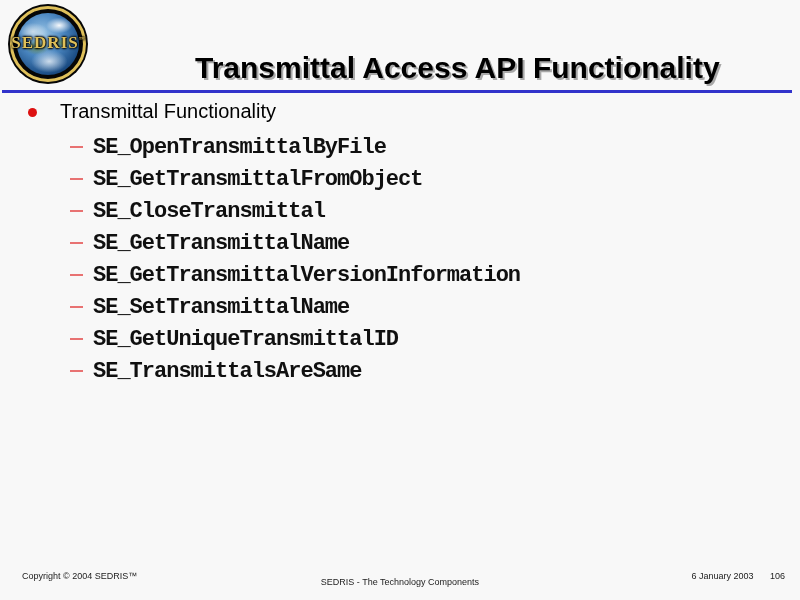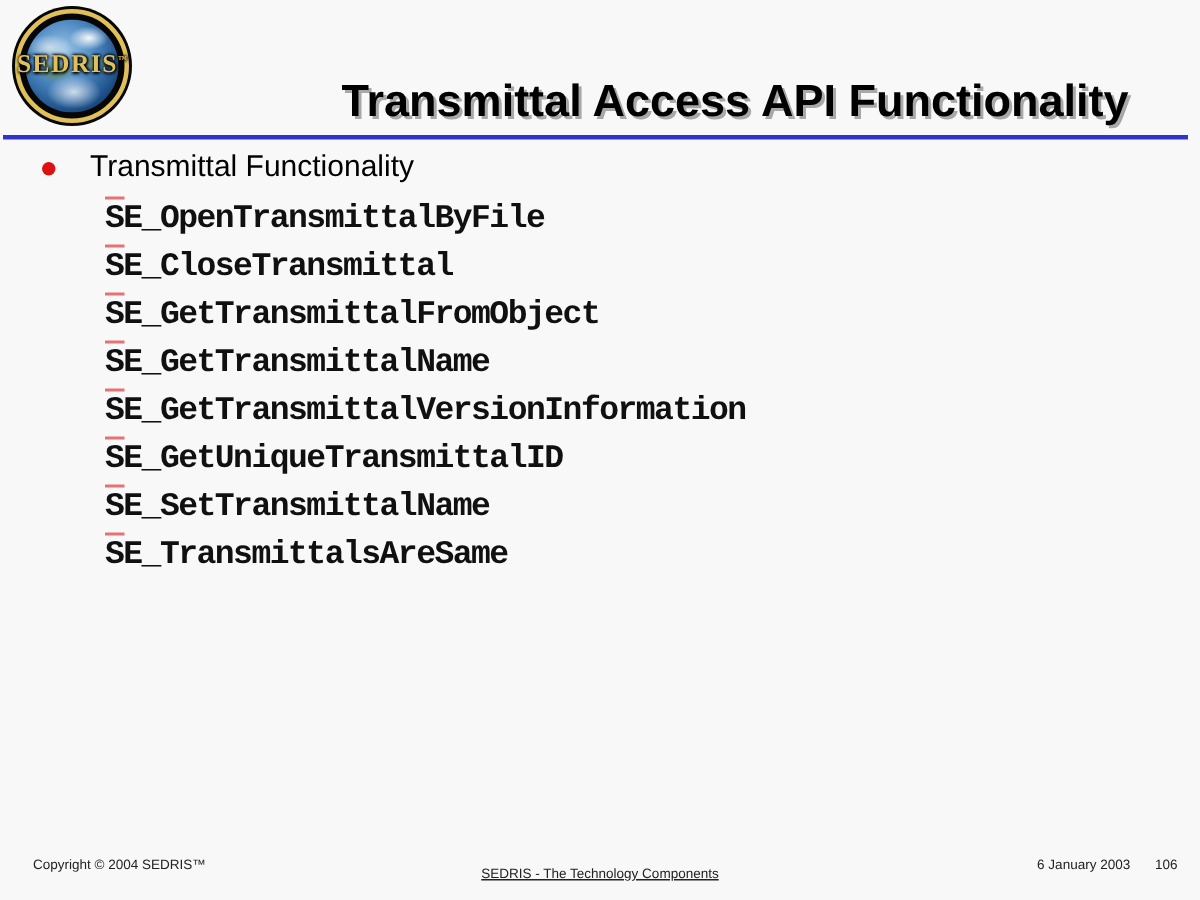--- a/index.html
+++ b/index.html
@@ -49,21 +49,21 @@
     color: var(--logo-gold, #e6c455);
     letter-spacing: 1px;
     text-shadow: 0 1px 2px #000, 0 -1px 2px #000, 1px 0 2px #000;
   }
   .logo-word sup { font-size: 6px; letter-spacing: 0; }
 
   
   .title {
     position: absolute; left: 195px; right: 15px; top: 51px;
     margin: 0;
-    text-align: center;
+    text-align: left;
     font-size: 30px;
     font-weight: bold;
     color: #000;
     text-shadow: 2px 2px 0 #a8a8a8;
     white-space: nowrap;
   }
   .rule {
     position: absolute; left: 2px; top: 90px;
     width: 790px; height: 3px;
     background: var(--accent-line, #3233cb);
@@ -76,39 +76,39 @@
     width: 9px; height: 9px; border-radius: 50%;
     background: var(--bullet-red, #dd1111);
   }
   .bullet-label {
     position: absolute; left: 32px; top: 0;
     font-size: 20px; font-weight: normal; color: #000;
     white-space: nowrap;
   }
 
   .api-list { position: absolute; left: 70px; top: 131px; }
-  .api-item { display: flex; align-items: flex-start; height: 32px; flex-direction: column; }
+  .api-item { display: flex; align-items: center; height: 32px; }
   .dash {
     width: 13px; height: 2px;
     background: var(--dash-red, #e87272);
     margin-right: 10px;
     flex: 0 0 auto;
   }
   .api-text {
     font-family: "Liberation Mono", "DejaVu Sans Mono", monospace;
     font-weight: bold;
     font-size: 22px;
     color: #101010;
     white-space: nowrap;
     letter-spacing: -1px;
   }
 
   
   .f-left  { position: absolute; left: 22px;  top: 571px; font-size: 9px; color: #222; }
-  .f-center{ position: absolute; left: 0; right: 0; top: 577px; text-align: center; font-size: 9px; color: #222; text-decoration: underline; }
+  .f-center{ position: absolute; left: 0; right: 0; top: 577px; text-align: center; font-size: 9px; color: #222; }
   .f-right { position: absolute; right: 15px; top: 571px; font-size: 9px; color: #222; white-space: nowrap; }
   .pagenum { margin-left: 14px; }
 </style>
 </head>
 <body>
 
 <div class="slide">
 
   <div class="logo">
     <div class="logo-globe"></div>
@@ -124,41 +124,41 @@
     <span class="bullet-label">Transmittal Functionality</span>
   </div>
 
   <div class="api-list">
       <div class="api-item">
         <span class="dash"></span>
         <span class="api-text">SE_OpenTransmittalByFile</span>
       </div>
       <div class="api-item">
         <span class="dash"></span>
-        <span class="api-text">SE_CloseTransmittal</span>
+        <span class="api-text">SE_GetTransmittalFromObject</span>
       </div>
       <div class="api-item">
         <span class="dash"></span>
-        <span class="api-text">SE_GetTransmittalFromObject</span>
+        <span class="api-text">SE_CloseTransmittal</span>
       </div>
       <div class="api-item">
         <span class="dash"></span>
         <span class="api-text">SE_GetTransmittalName</span>
       </div>
       <div class="api-item">
         <span class="dash"></span>
         <span class="api-text">SE_GetTransmittalVersionInformation</span>
       </div>
       <div class="api-item">
         <span class="dash"></span>
-        <span class="api-text">SE_GetUniqueTransmittalID</span>
+        <span class="api-text">SE_SetTransmittalName</span>
       </div>
       <div class="api-item">
         <span class="dash"></span>
-        <span class="api-text">SE_SetTransmittalName</span>
+        <span class="api-text">SE_GetUniqueTransmittalID</span>
       </div>
       <div class="api-item">
         <span class="dash"></span>
         <span class="api-text">SE_TransmittalsAreSame</span>
       </div>
     </div>
 
   <div class="f-left">Copyright © 2004 SEDRIS™</div>
   <div class="f-center">SEDRIS - The Technology Components</div>
   <div class="f-right">

